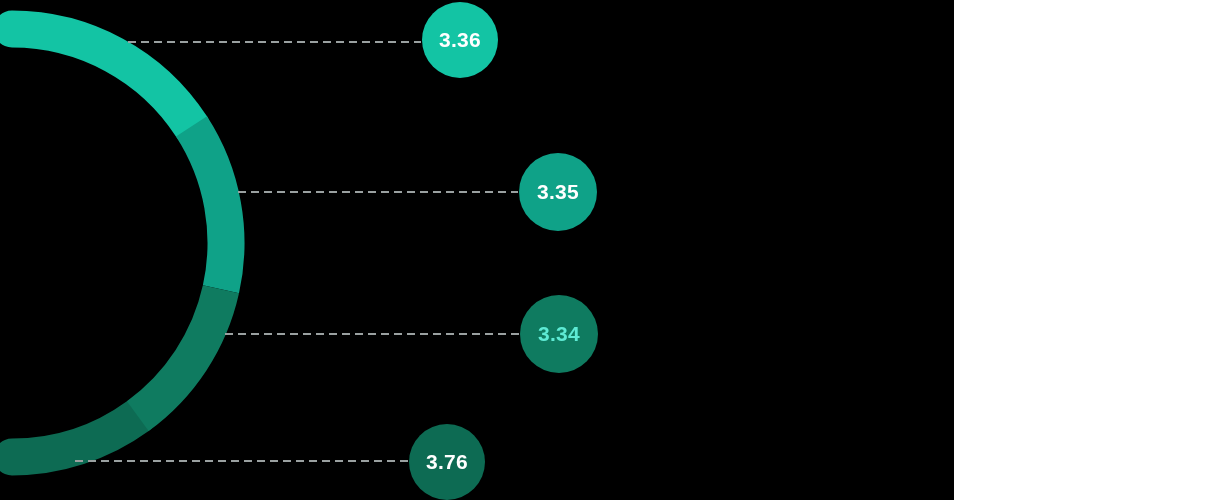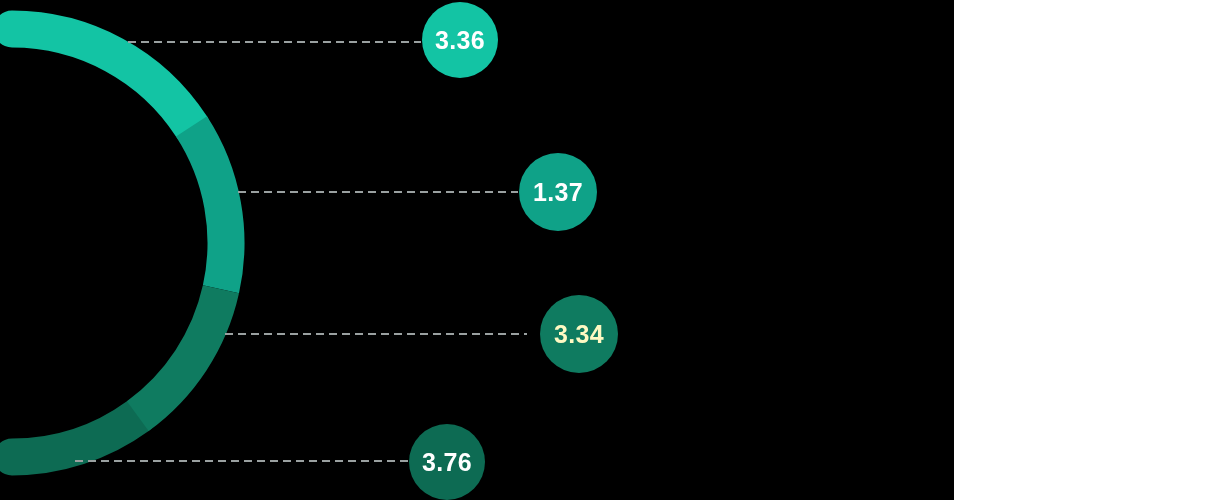--- a/index.html
+++ b/index.html
@@ -26,38 +26,38 @@
     top: 0;
     height: 100%;
   }
   .badge {
     position: absolute;
     border-radius: 50%;
     display: flex;
     align-items: center;
     justify-content: center;
     font-weight: bold;
-    font-size: 25px;
+    font-size: 21px;
     letter-spacing: 0.3px;
   }
 </style>
 </head>
 <body style="background: rgb(0, 0, 0);">
 
 <div class="stage">
   <svg id="gauge-svg" width="1231" height="500" viewBox="0 0 1231 500">
       <path d="M 12.000000000000012 29 A 214 214 0 0 1 191.47550154032075 126.44724650678421" fill="none" stroke="#13c4a4" stroke-width="37" stroke-linecap="round"></path>
       <path d="M 137.78604399058923 416.12963679623874 A 214 214 0 0 1 12.000000000000012 457" fill="none" stroke="#0d6b53" stroke-width="37" stroke-linecap="round"></path>
       <path d="M 191.47550154032075 126.44724650678421 A 214 214 0 0 1 220.92734552366574 289.31807738275404" fill="none" stroke="#0fa288" stroke-width="37" stroke-linecap="butt"></path>
       <path d="M 220.92734552366574 289.31807738275404 A 214 214 0 0 1 137.78604399058923 416.12963679623874" fill="none" stroke="#0f7b60" stroke-width="37" stroke-linecap="butt"></path>
       <line x1="128" y1="42" x2="421" y2="42" stroke="#9aa0a0" stroke-width="2" stroke-dasharray="8 5"></line>
       <line x1="238" y1="192" x2="518" y2="192" stroke="#9aa0a0" stroke-width="2" stroke-dasharray="8 5"></line>
       <line x1="225" y1="334" x2="527" y2="334" stroke="#9aa0a0" stroke-width="2" stroke-dasharray="8 5"></line>
       <line x1="75" y1="461" x2="408" y2="461" stroke="#9aa0a0" stroke-width="2" stroke-dasharray="8 5"></line>
     </svg>
   <div id="badges">
       <div class="badge" style="left: 422px; top: 2px; width: 76px; height: 76px; background: rgb(19, 196, 164); color: rgb(255, 255, 255);">3.36</div>
-      <div class="badge" style="left: 519px; top: 153px; width: 78px; height: 78px; background: rgb(15, 162, 136); color: rgb(255, 255, 255);">1.37</div>
-      <div class="badge" style="left: 540px; top: 295px; width: 78px; height: 78px; background: rgb(15, 123, 96); color: #fef9c3;">3.34</div>
+      <div class="badge" style="left: 519px; top: 153px; width: 78px; height: 78px; background: rgb(15, 162, 136); color: rgb(255, 255, 255);">3.35</div>
+      <div class="badge" style="left: 520px; top: 295px; width: 78px; height: 78px; background: rgb(15, 123, 96); color: #5eead4;">3.34</div>
       <div class="badge" style="left: 409px; top: 424px; width: 76px; height: 76px; background: rgb(13, 107, 83); color: rgb(255, 255, 255);">3.76</div>
     </div>
   <div class="side-panel" id="side-panel" style="left: 954px; width: 277px; background: rgb(255, 255, 255);"></div>
 </div>
 
 </body></html>

